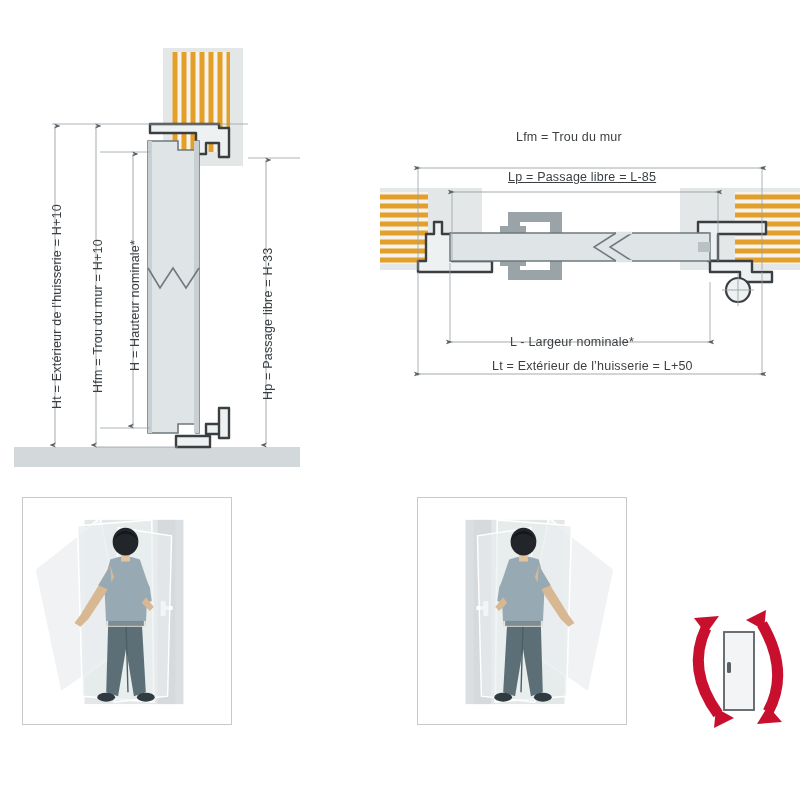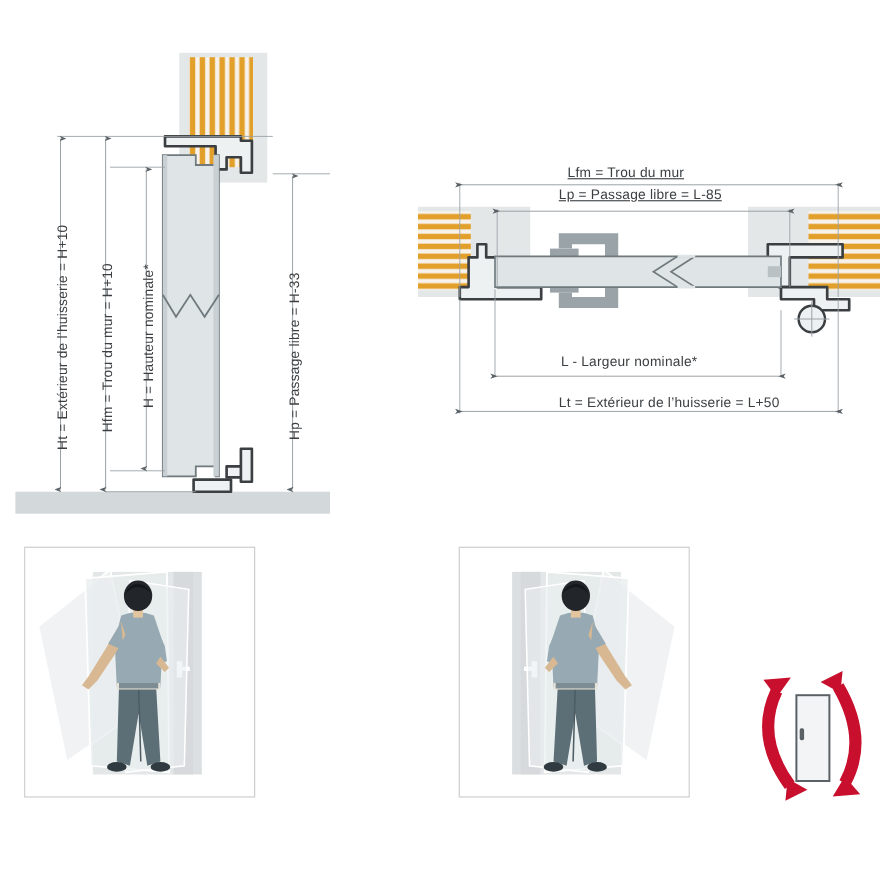--- a/index.html
+++ b/index.html
@@ -190,27 +190,27 @@
     </g>
 
     <g stroke="#9aa1a5" stroke-width="0.9" fill="none">
       <line x1="40" y1="38" x2="380" y2="38" marker-start="url(#arrL)" marker-end="url(#arrR)"></line>
       <line x1="74" y1="62" x2="336" y2="62" marker-start="url(#arrL)" marker-end="url(#arrR)"></line>
       <line x1="72" y1="212" x2="328" y2="212" marker-start="url(#arrL)" marker-end="url(#arrR)"></line>
       <line x1="40" y1="244" x2="380" y2="244" marker-start="url(#arrL)" marker-end="url(#arrR)"></line>
     </g>
   </svg>
 
-  <div class="dim-label" style="left:516px; top:150px;text-decoration:underline;">Lfm = Trou du mur</div>
+  <div class="dim-label" style="left:516px; top:130px;">Lfm = Trou du mur</div>
 
   <div class="dim-label" style="left:508px; top:170px;text-decoration:underline;">Lp = Passage libre = L-85</div>
 
-  <div class="dim-label" style="left:510px; top:322px;">L - Largeur nominale*</div>
-
-  <div class="dim-label" style="left:508px; top:359px;">Lt = Extérieur de l’huisserie = L+50</div>
+  <div class="dim-label" style="left:510px; top:335px;">L - Largeur nominale*</div>
+
+  <div class="dim-label" style="left:492px; top:359px;">Lt = Extérieur de l’huisserie = L+50</div>
 
   <div class="photo-panel" style="left:22px; top:497px; width:210px; height:228px;">
     <svg class="panel-svg" viewBox="0 0 210 228">
       <rect width="210" height="228" fill="#ffffff"></rect>
 
       <rect x="62" y="22" width="92" height="186" fill="#dfe3e4" opacity="0.85"></rect>
       <rect x="136" y="22" width="26" height="186" fill="#d2d7d9" opacity="0.8"></rect>
 
       <rect x="139" y="104" width="5" height="15" fill="#ffffff"></rect>
       <rect x="143" y="109" width="8" height="4" fill="#ffffff"></rect>

